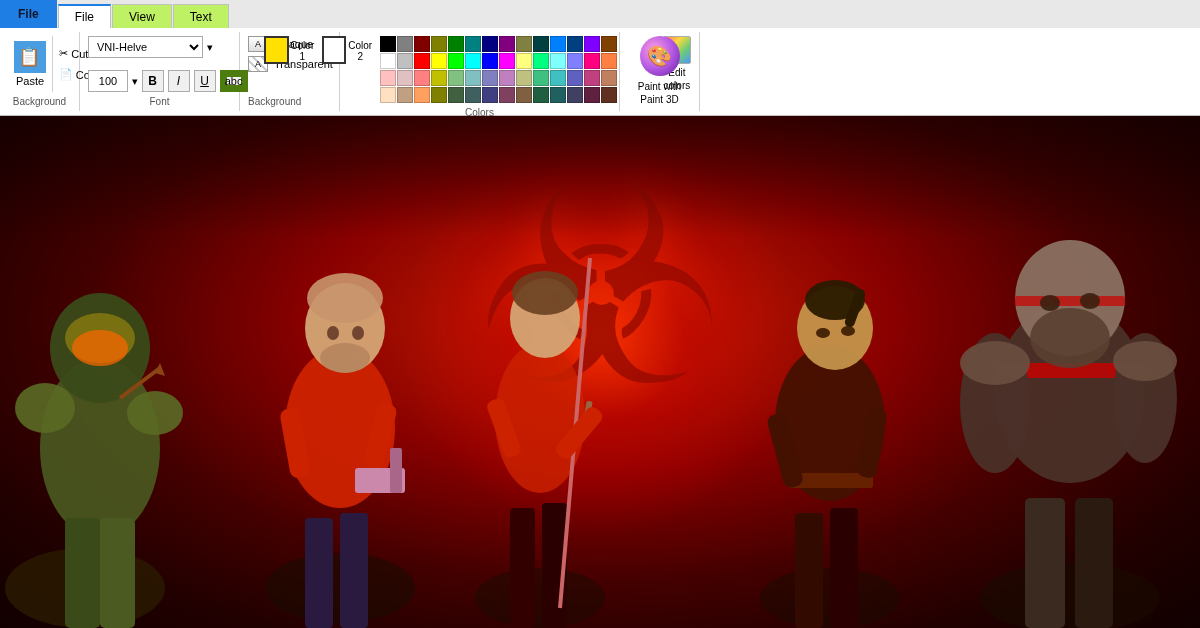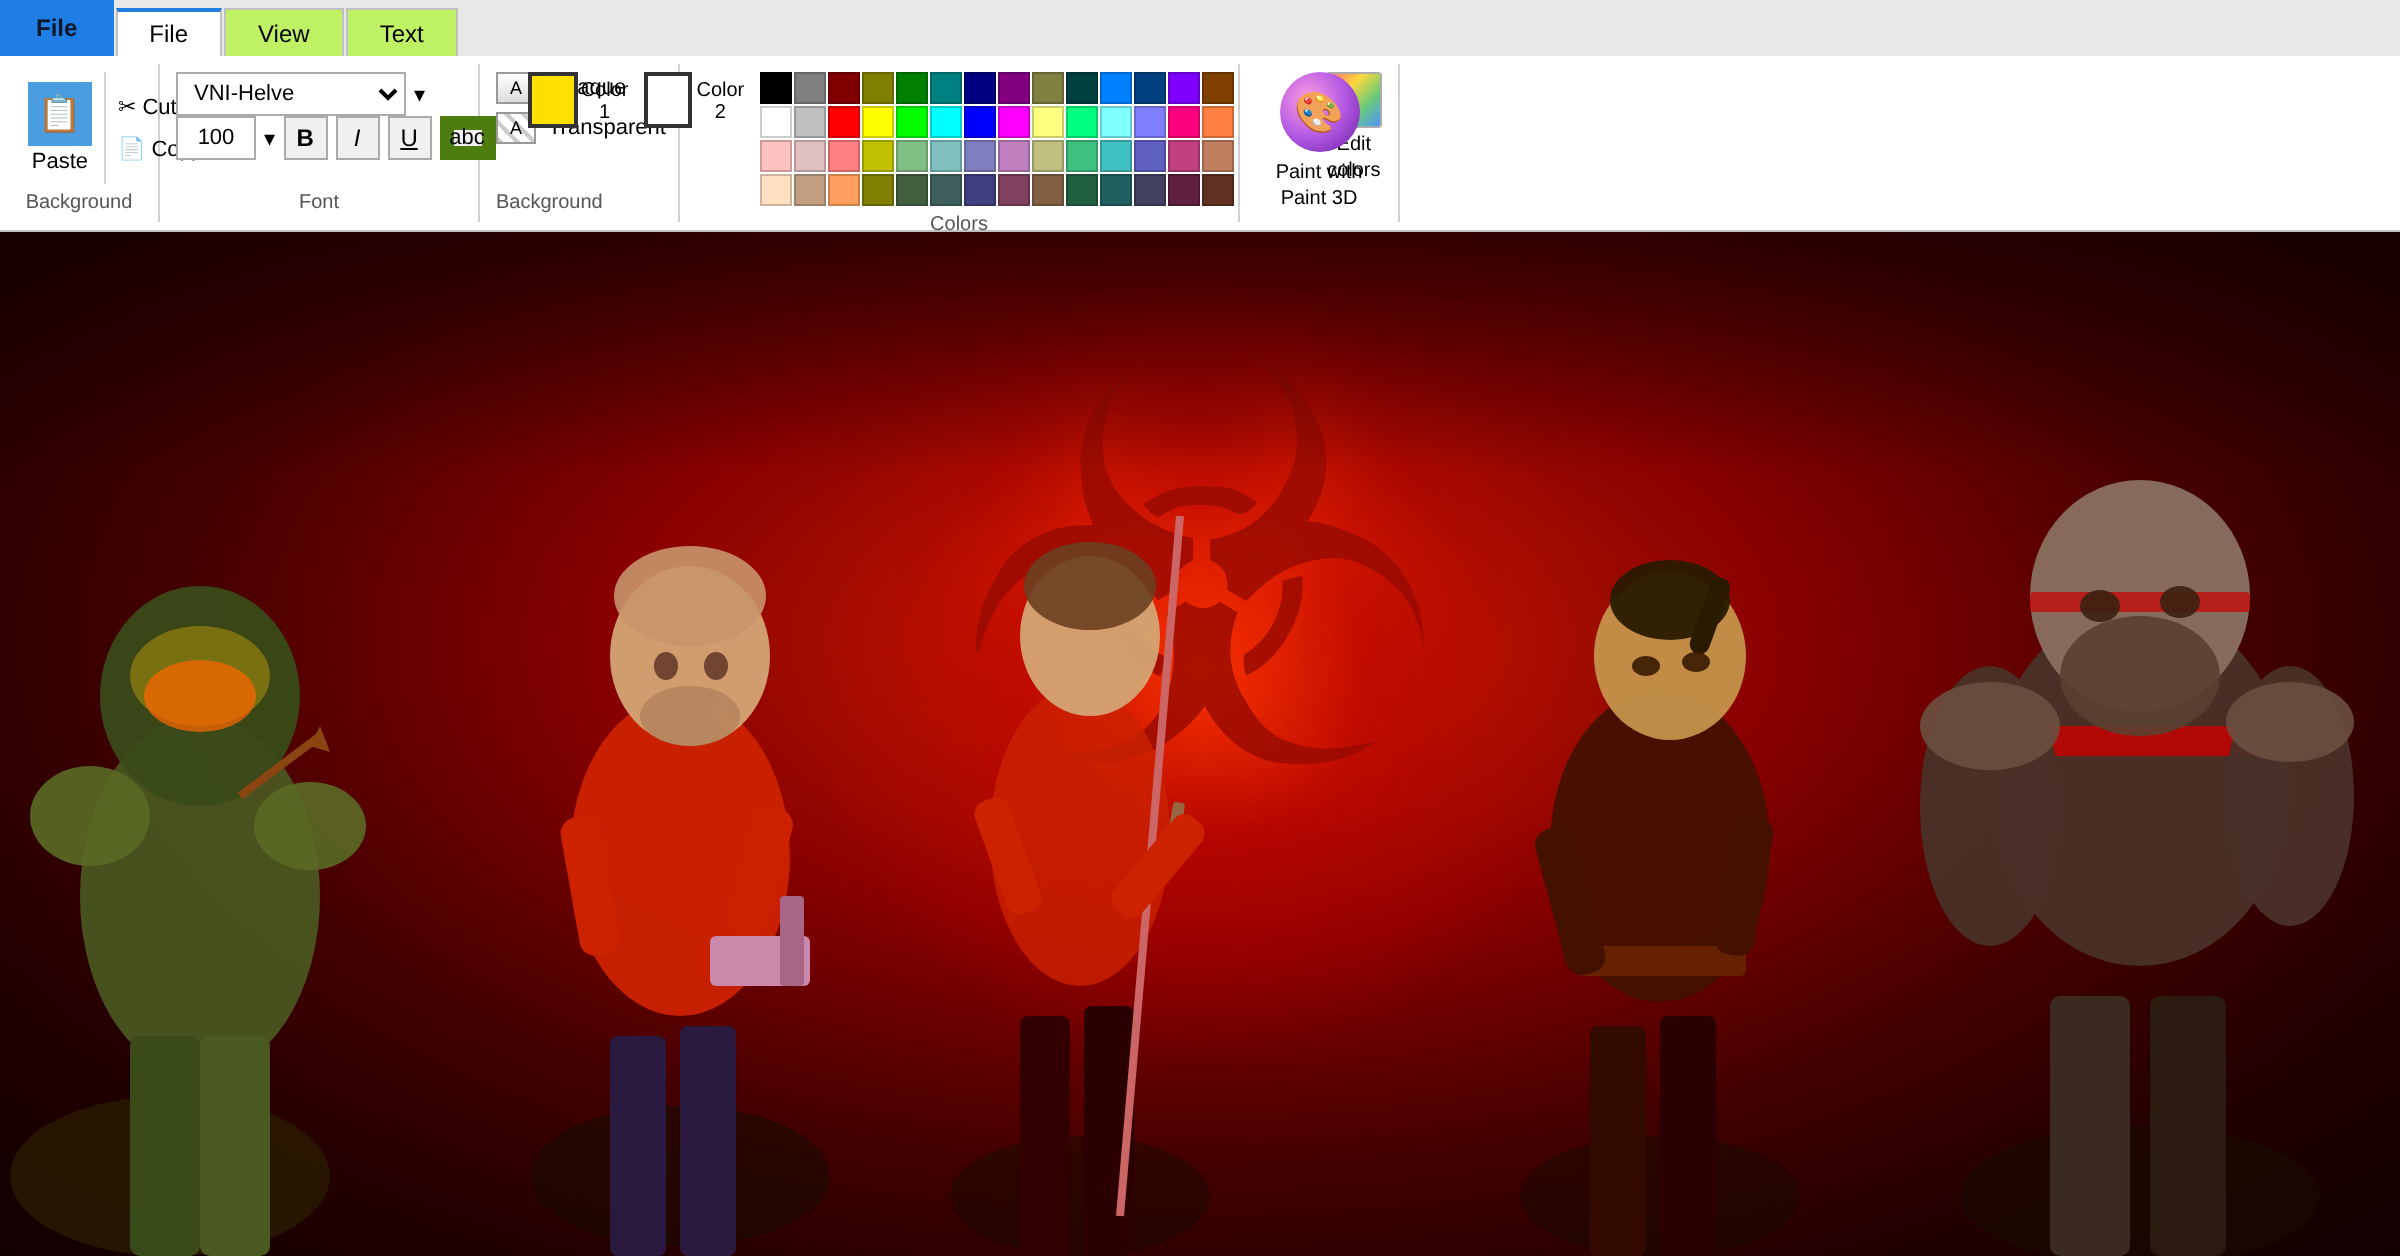--- a/index.html
+++ b/index.html
@@ -114,21 +114,21 @@
       padding: 2px 2px;
     }
 
     
     .font-group {
       width: 160px;
     }
     .font-group-inner {
       display: flex;
       flex-direction: column;
-      gap: 0;
+      gap: 12px;
       width: 100%;
     }
     .font-row {
       display: flex;
       align-items: center;
       gap: 4px;
     }
     .font-select {
       font-size: 11px;
       border: 1px solid #ababab;

